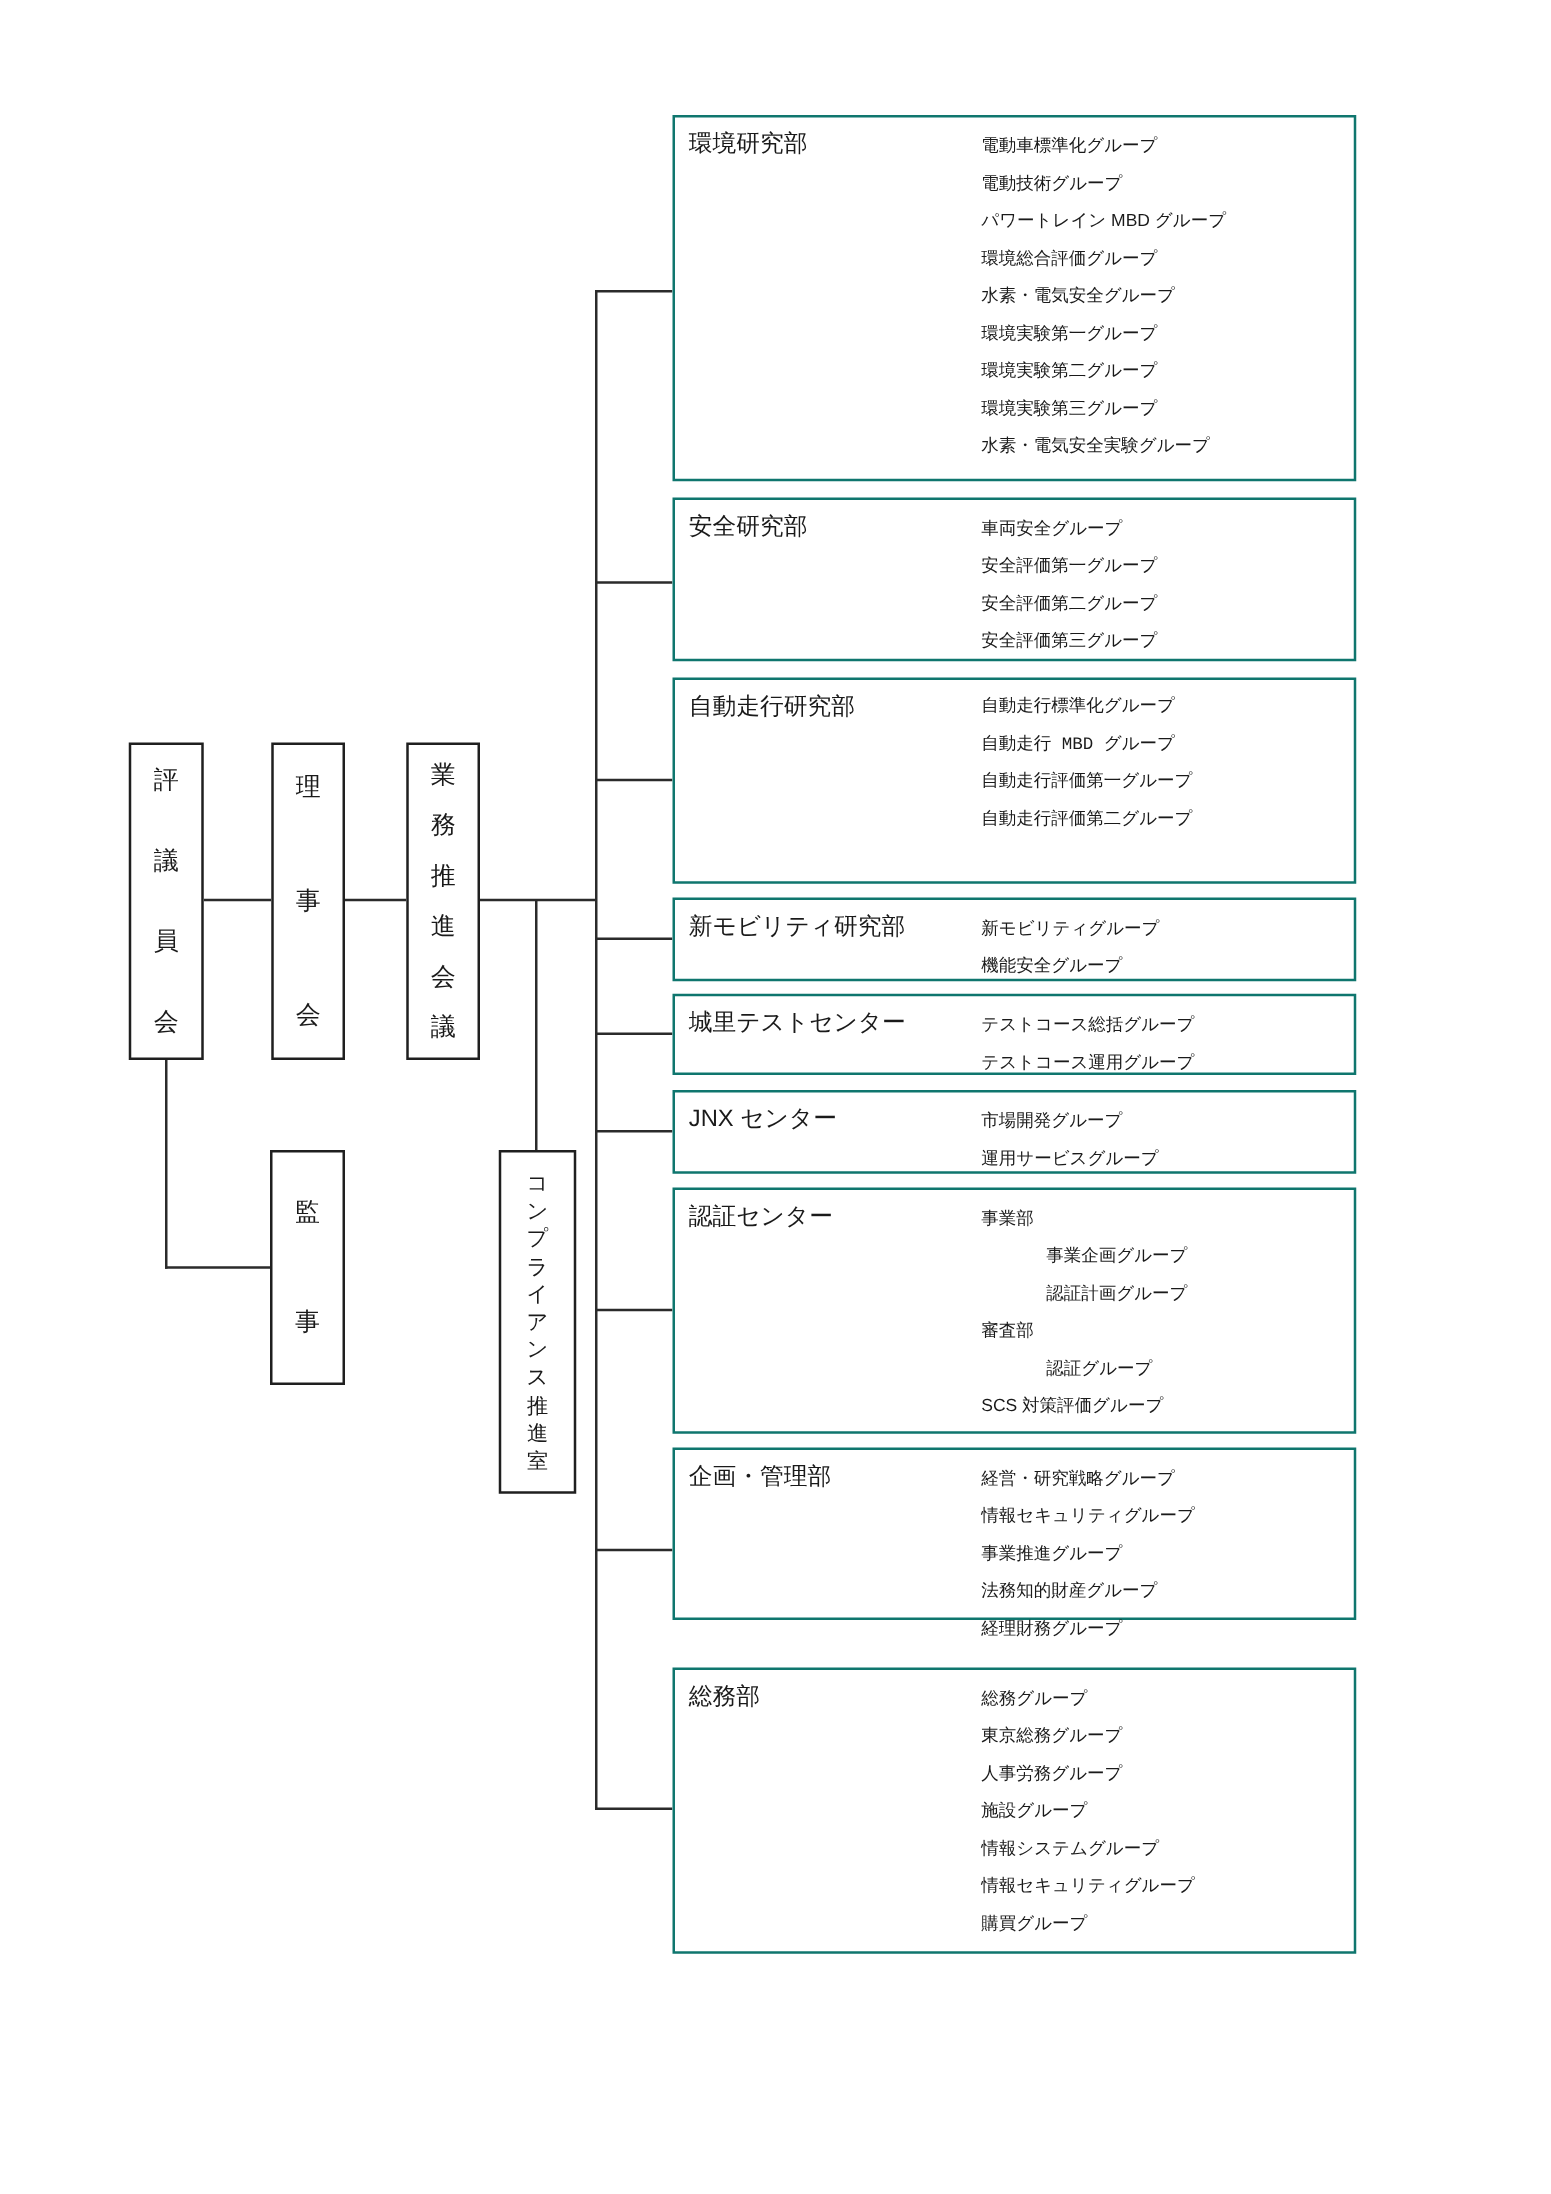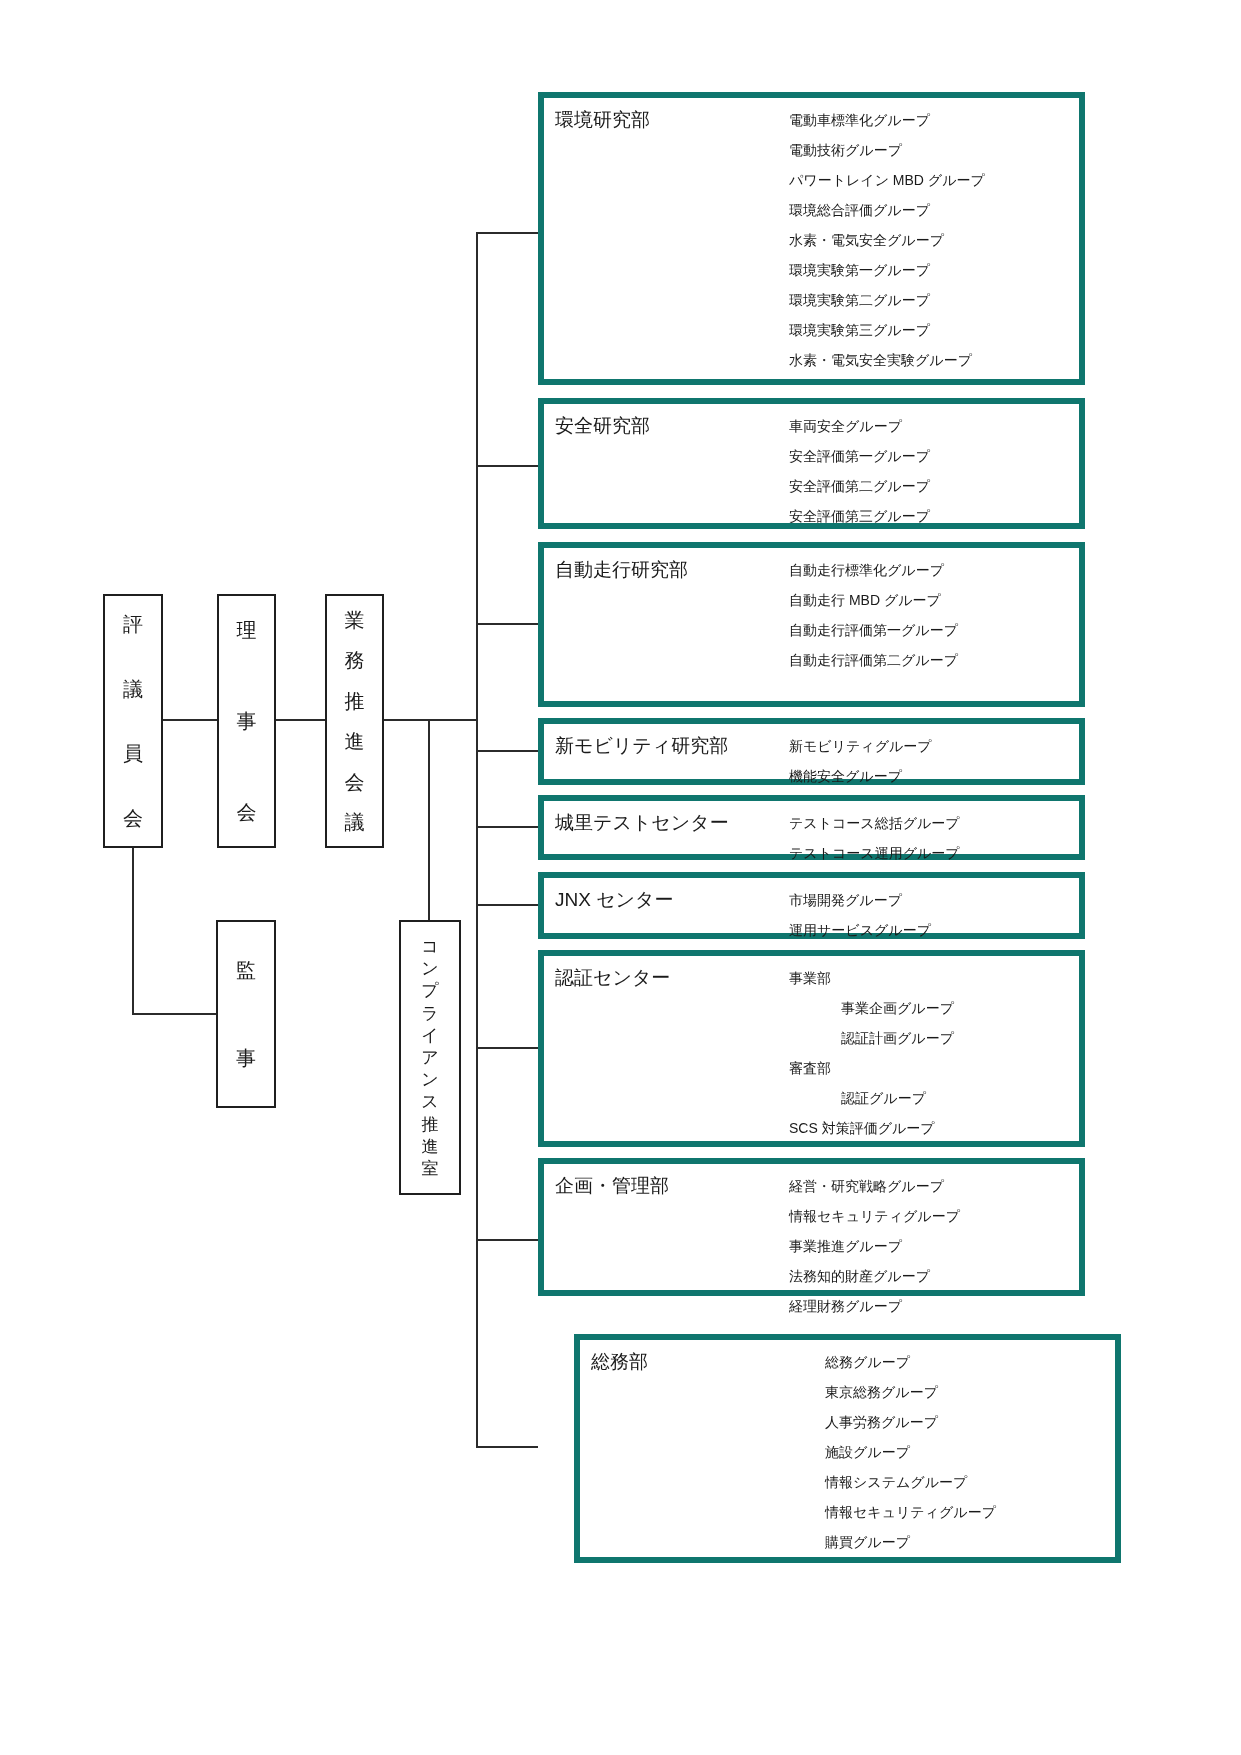--- a/index.html
+++ b/index.html
@@ -15,21 +15,21 @@
   
   .vbox{
     position:absolute;border:2px solid #1f1f1f;background:#ffffff;
     display:flex;flex-direction:column;align-items:center;
     justify-content:space-between;box-sizing:border-box;
     font-size:20px;line-height:1;
   }
   .vbox span{display:block;}
   
   .dept{
-    position:absolute;left:538px;width:547px;border:6px solid #0f766e;
+    position:absolute;left:538px;width:547px;border:2px solid #0f766e;
     background:#ffffff;box-sizing:border-box;
   }
   .dept-title{
     position:absolute;left:11px;top:7px;font-size:19px;line-height:30px;
     white-space:nowrap;
   }
   .groups{position:absolute;left:245px;top:7px;right:6px;}
   .group-row{font-size:14px;line-height:30px;white-space:nowrap;}
   .group-row.indent{padding-left:52px;}
 </style>
@@ -110,21 +110,21 @@
   <div class="dept" style="top:398px;height:131px;padding-left:24px;">
     <div class="dept-title">安全研究部</div>
     <div class="groups">
       <div class="group-row">車両安全グループ</div>
       <div class="group-row">安全評価第一グループ</div>
       <div class="group-row">安全評価第二グループ</div>
       <div class="group-row">安全評価第三グループ</div>
     </div>
   </div>
 
-  <div class="dept" style="top:542px;height:165px;">
+  <div class="dept" style="top:542px;height:165px;font-family:Liberation Mono, monospace;">
     <div class="dept-title">自動走行研究部</div>
     <div class="groups">
       <div class="group-row">自動走行標準化グループ</div>
       <div class="group-row">自動走行 MBD グループ</div>
       <div class="group-row">自動走行評価第一グループ</div>
       <div class="group-row">自動走行評価第二グループ</div>
     </div>
   </div>
 
   <div class="dept" style="top:718px;height:67px;">
@@ -167,21 +167,21 @@
     <div class="dept-title">企画・管理部</div>
     <div class="groups">
       <div class="group-row">経営・研究戦略グループ</div>
       <div class="group-row">情報セキュリティグループ</div>
       <div class="group-row">事業推進グループ</div>
       <div class="group-row">法務知的財産グループ</div>
       <div class="group-row">経理財務グループ</div>
     </div>
   </div>
 
-  <div class="dept" style="top:1334px;height:229px;margin-left:36px;">
+  <div class="dept" style="top:1334px;height:229px;">
     <div class="dept-title">総務部</div>
     <div class="groups">
       <div class="group-row">総務グループ</div>
       <div class="group-row">東京総務グループ</div>
       <div class="group-row">人事労務グループ</div>
       <div class="group-row">施設グループ</div>
       <div class="group-row">情報システムグループ</div>
       <div class="group-row">情報セキュリティグループ</div>
       <div class="group-row">購買グループ</div>
     </div>

